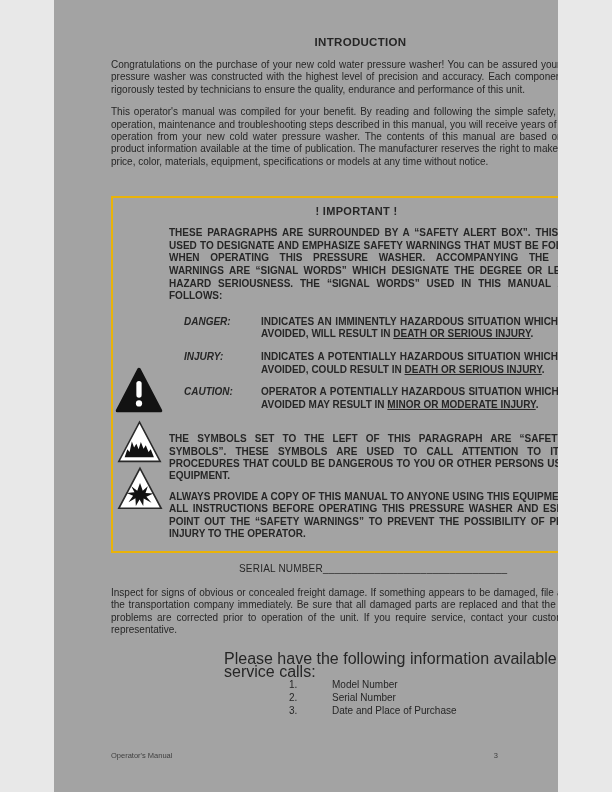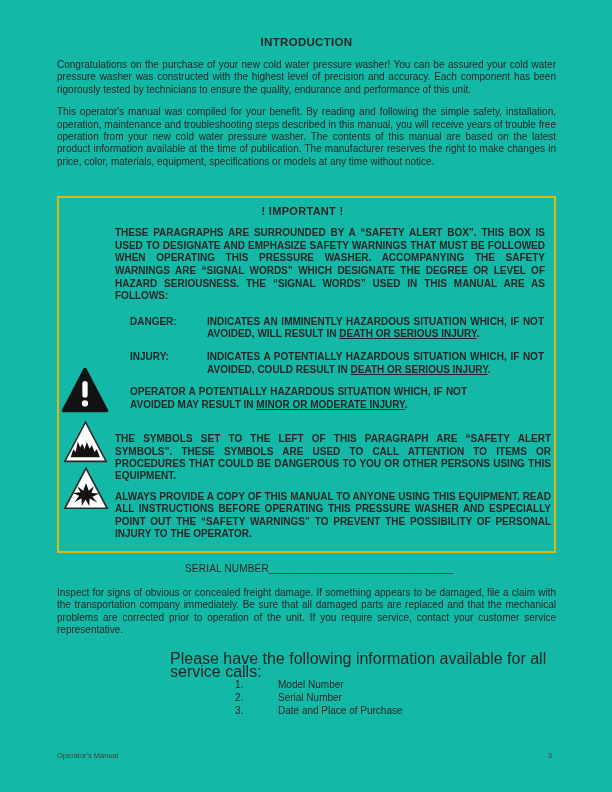--- a/index.html
+++ b/index.html
@@ -1,20 +1,20 @@
 <!DOCTYPE html>
 <html><head>
 <meta charset="utf-8">
 <style>
   html,body { margin:0; padding:0; background:#e8e8e8; }
   .page {
     position:relative;
-    width:612px; height:792px;
+    width:504px; height:792px;
     margin:0 auto;
-    background:#14b8a6;
+    background:#a3a3a3;
     font-family:"Liberation Sans","DejaVu Sans",sans-serif;
     color:#262626;
     overflow:hidden;
   }
   .content { position:absolute; left:57px; top:0; width:499px; }
 
   .heading {
     margin:36px 0 0 0;
     text-align:center;
     font-size:11.5px; font-weight:bold; letter-spacing:.3px;
@@ -39,21 +39,21 @@
   }
   .box-para {
     font-weight:bold; font-size:10px; line-height:12.6px;
     text-align:justify;
     margin:10px 0 0 56px; width:430px;
   }
   .sig-row { display:flex; margin:10px 0 0 71px; }
   .sig-row.first { margin-top:13px; }
   .sig-label {
     flex:none; width:77px;
-    font-size:10px; font-weight:bold; 
+    font-size:10px; font-weight:bold; font-style:italic;
     line-height:12.6px;
   }
   .sig-desc {
     width:337px; margin:0;
     font-size:10px; font-weight:bold; line-height:12.6px;
     text-align:justify;
   }
   .u { text-decoration:underline; }
   .sym-para {
     font-weight:bold; font-size:10px; line-height:12.2px;
@@ -107,20 +107,21 @@
         <span class="sig-label">DANGER:</span>
         <p class="sig-desc"><span>INDICATES AN IMMINENTLY HAZARDOUS SITUATION WHICH, IF NOT AVOIDED, WILL RESULT IN </span><span class="u">DEATH OR SERIOUS INJURY</span><span>.</span></p>
       </div>
 
       <div class="sig-row">
         <span class="sig-label">INJURY:</span>
         <p class="sig-desc"><span>INDICATES A POTENTIALLY HAZARDOUS SITUATION WHICH, IF NOT AVOIDED, COULD RESULT IN </span><span class="u">DEATH OR SERIOUS INJURY</span><span>.</span></p>
       </div>
 
       <div class="sig-row">
+        <span class="sig-label">CAUTION:</span>
         <p class="sig-desc"><span>OPERATOR A POTENTIALLY HAZARDOUS SITUATION WHICH, IF NOT AVOIDED MAY RESULT IN </span><span class="u">MINOR OR MODERATE INJURY</span><span>.</span></p>
       </div>
 
       <p class="sym-para first">THE SYMBOLS SET TO THE LEFT OF THIS PARAGRAPH ARE “SAFETY ALERT SYMBOLS”.  THESE SYMBOLS ARE USED TO CALL ATTENTION TO ITEMS OR PROCEDURES THAT COULD BE DANGEROUS TO YOU OR OTHER PERSONS USING THIS EQUIPMENT.</p>
       <p class="sym-para">ALWAYS PROVIDE A COPY OF THIS MANUAL TO ANYONE USING THIS EQUIPMENT.  READ ALL INSTRUCTIONS BEFORE OPERATING THIS PRESSURE WASHER AND ESPECIALLY POINT OUT THE “SAFETY WARNINGS” TO PREVENT THE POSSIBILITY OF PERSONAL INJURY TO THE OPERATOR.</p>
 
       <svg class="tri-icon icon-alert" viewBox="0 0 100 100" aria-hidden="true">
         <path d="M50 5 L95 91 L5 91 Z" fill="#121212" stroke="#121212" stroke-width="7" stroke-linejoin="round"></path>
         <rect x="44.5" y="29" width="11" height="35" rx="5.5" fill="#ffffff"></rect>
         <circle cx="50" cy="76" r="6.5" fill="#ffffff"></circle>

